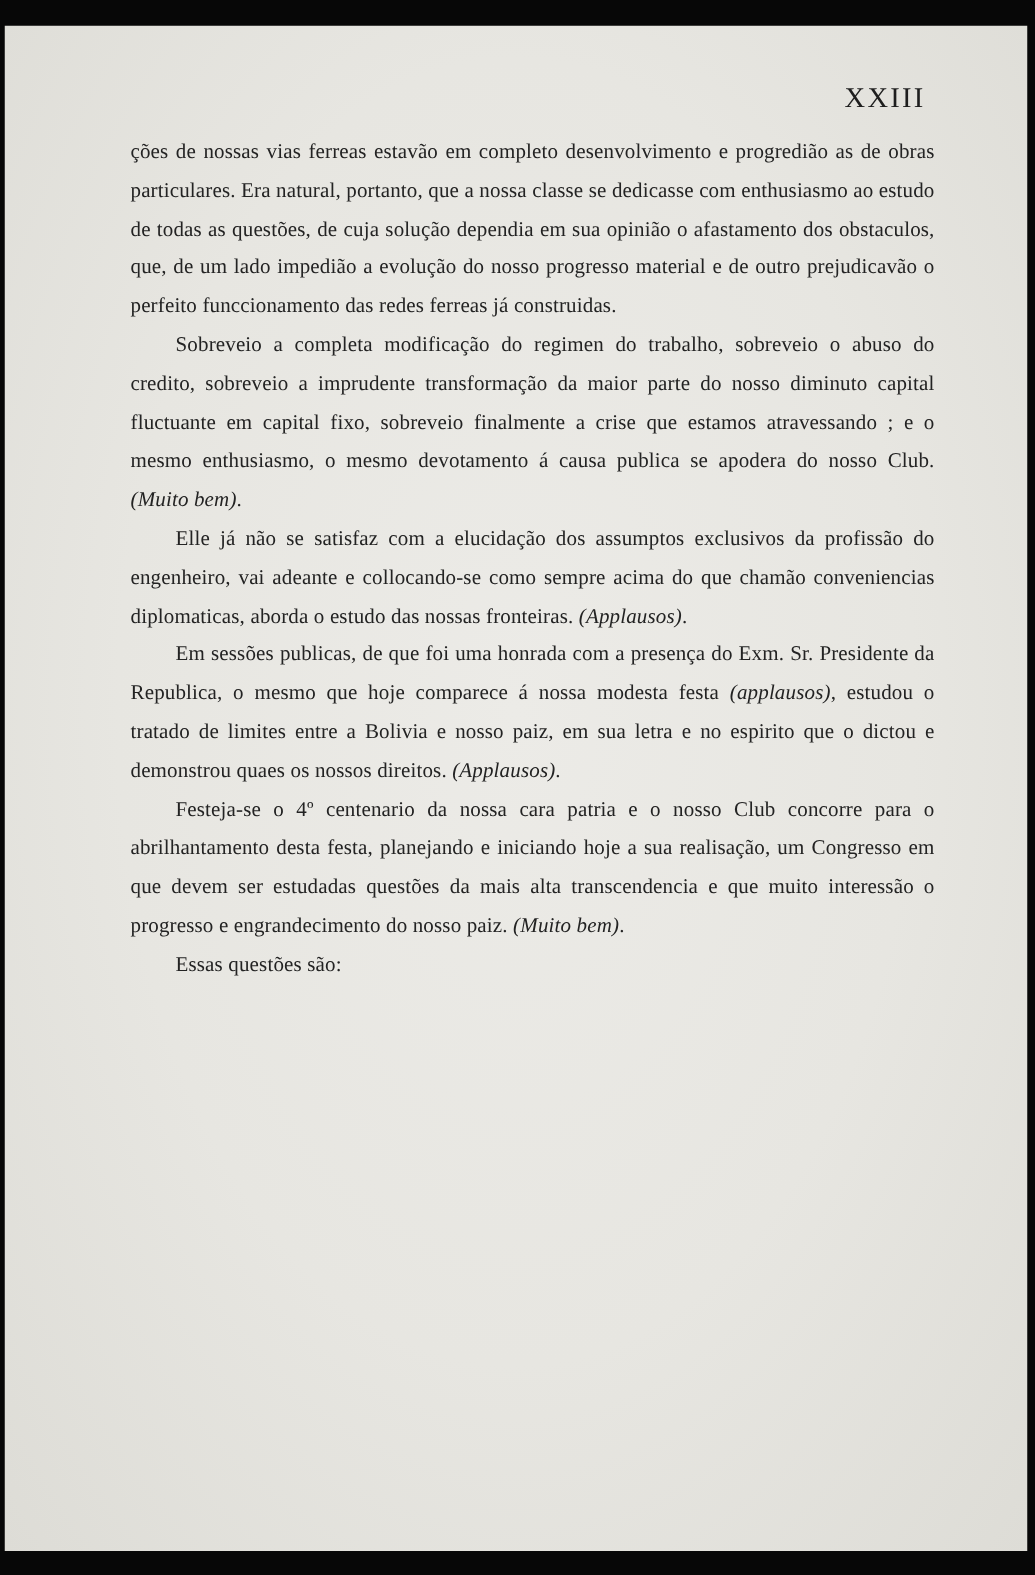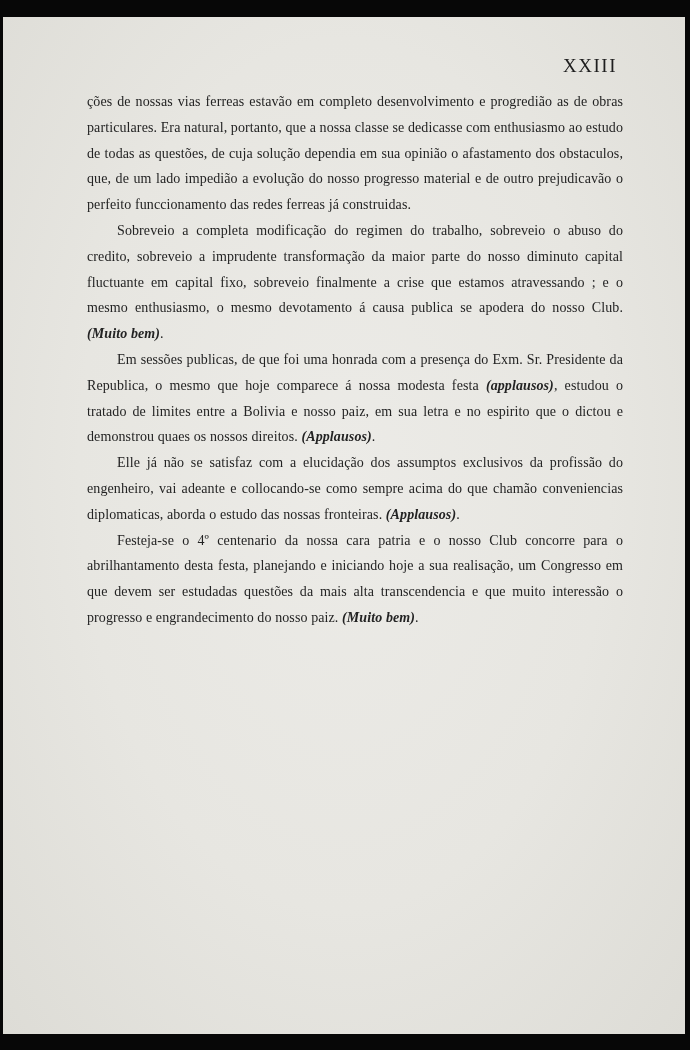--- a/index.html
+++ b/index.html
@@ -48,28 +48,28 @@
   }
   .page-body p {
     margin: 0;
     padding: 0;
   }
   .page-body p.indent {
     text-indent: 30px;
   }
   .page-body em {
     font-style: italic;
-    font-weight: bold;
   }
 </style>
 </head>
 <body>
 
 <div class="paper">
   <div class="page-number">XXIII</div>
   <div class="page-body">
       <p class=""><span>ções de nossas vias ferreas estavão em completo desenvolvimento e progredião as de obras particulares. Era natural, portanto, que a nossa classe se dedicasse com enthusiasmo ao estudo de todas as questões, de cuja solução dependia em sua opinião o afastamento dos obstaculos, que, de um lado impedião a evolução do nosso progresso material e de outro prejudicavão o perfeito funccionamento das redes ferreas já construidas.</span></p>
       <p class="indent"><span>Sobreveio a completa modificação do regimen do trabalho, sobreveio o abuso do credito, sobreveio a imprudente transformação da maior parte do nosso diminuto capital fluctuante em capital fixo, sobreveio finalmente a crise que estamos atravessando ; e o mesmo enthusiasmo, o mesmo devotamento á causa publica se apodera do nosso Club. </span><em>(Muito bem)</em><span>.</span></p>
+      <p class="indent"><span>Elle já não se satisfaz com a elucidação dos assumptos exclusivos da profissão do engenheiro, vai adeante e collocando-se como sempre acima do que chamão conveniencias diplomaticas, aborda o estudo das nossas fronteiras. </span><em>(Applausos)</em><span>.</span></p>
       <p class="indent"><span>Em sessões publicas, de que foi uma honrada com a presença do Exm. Sr. Presidente da Republica, o mesmo que hoje comparece á nossa modesta festa </span><em>(applausos)</em><span>, estudou o tratado de limites entre a Bolivia e nosso paiz, em sua letra e no espirito que o dictou e demonstrou quaes os nossos direitos. </span><em>(Applausos)</em><span>.</span></p>
-      <p class="indent"><span>Elle já não se satisfaz com a elucidação dos assumptos exclusivos da profissão do engenheiro, vai adeante e collocando-se como sempre acima do que chamão conveniencias diplomaticas, aborda o estudo das nossas fronteiras. </span><em>(Applausos)</em><span>.</span></p>
       <p class="indent"><span>Festeja-se o 4º centenario da nossa cara patria e o nosso Club concorre para o abrilhantamento desta festa, planejando e iniciando hoje a sua realisação, um Congresso em que devem ser estudadas questões da mais alta transcendencia e que muito interessão o progresso e engrandecimento do nosso paiz. </span><em>(Muito bem)</em><span>.</span></p>
+      <p class="indent"><span>Essas questões são:</span></p>
     </div>
 </div>
 
 </body></html>

